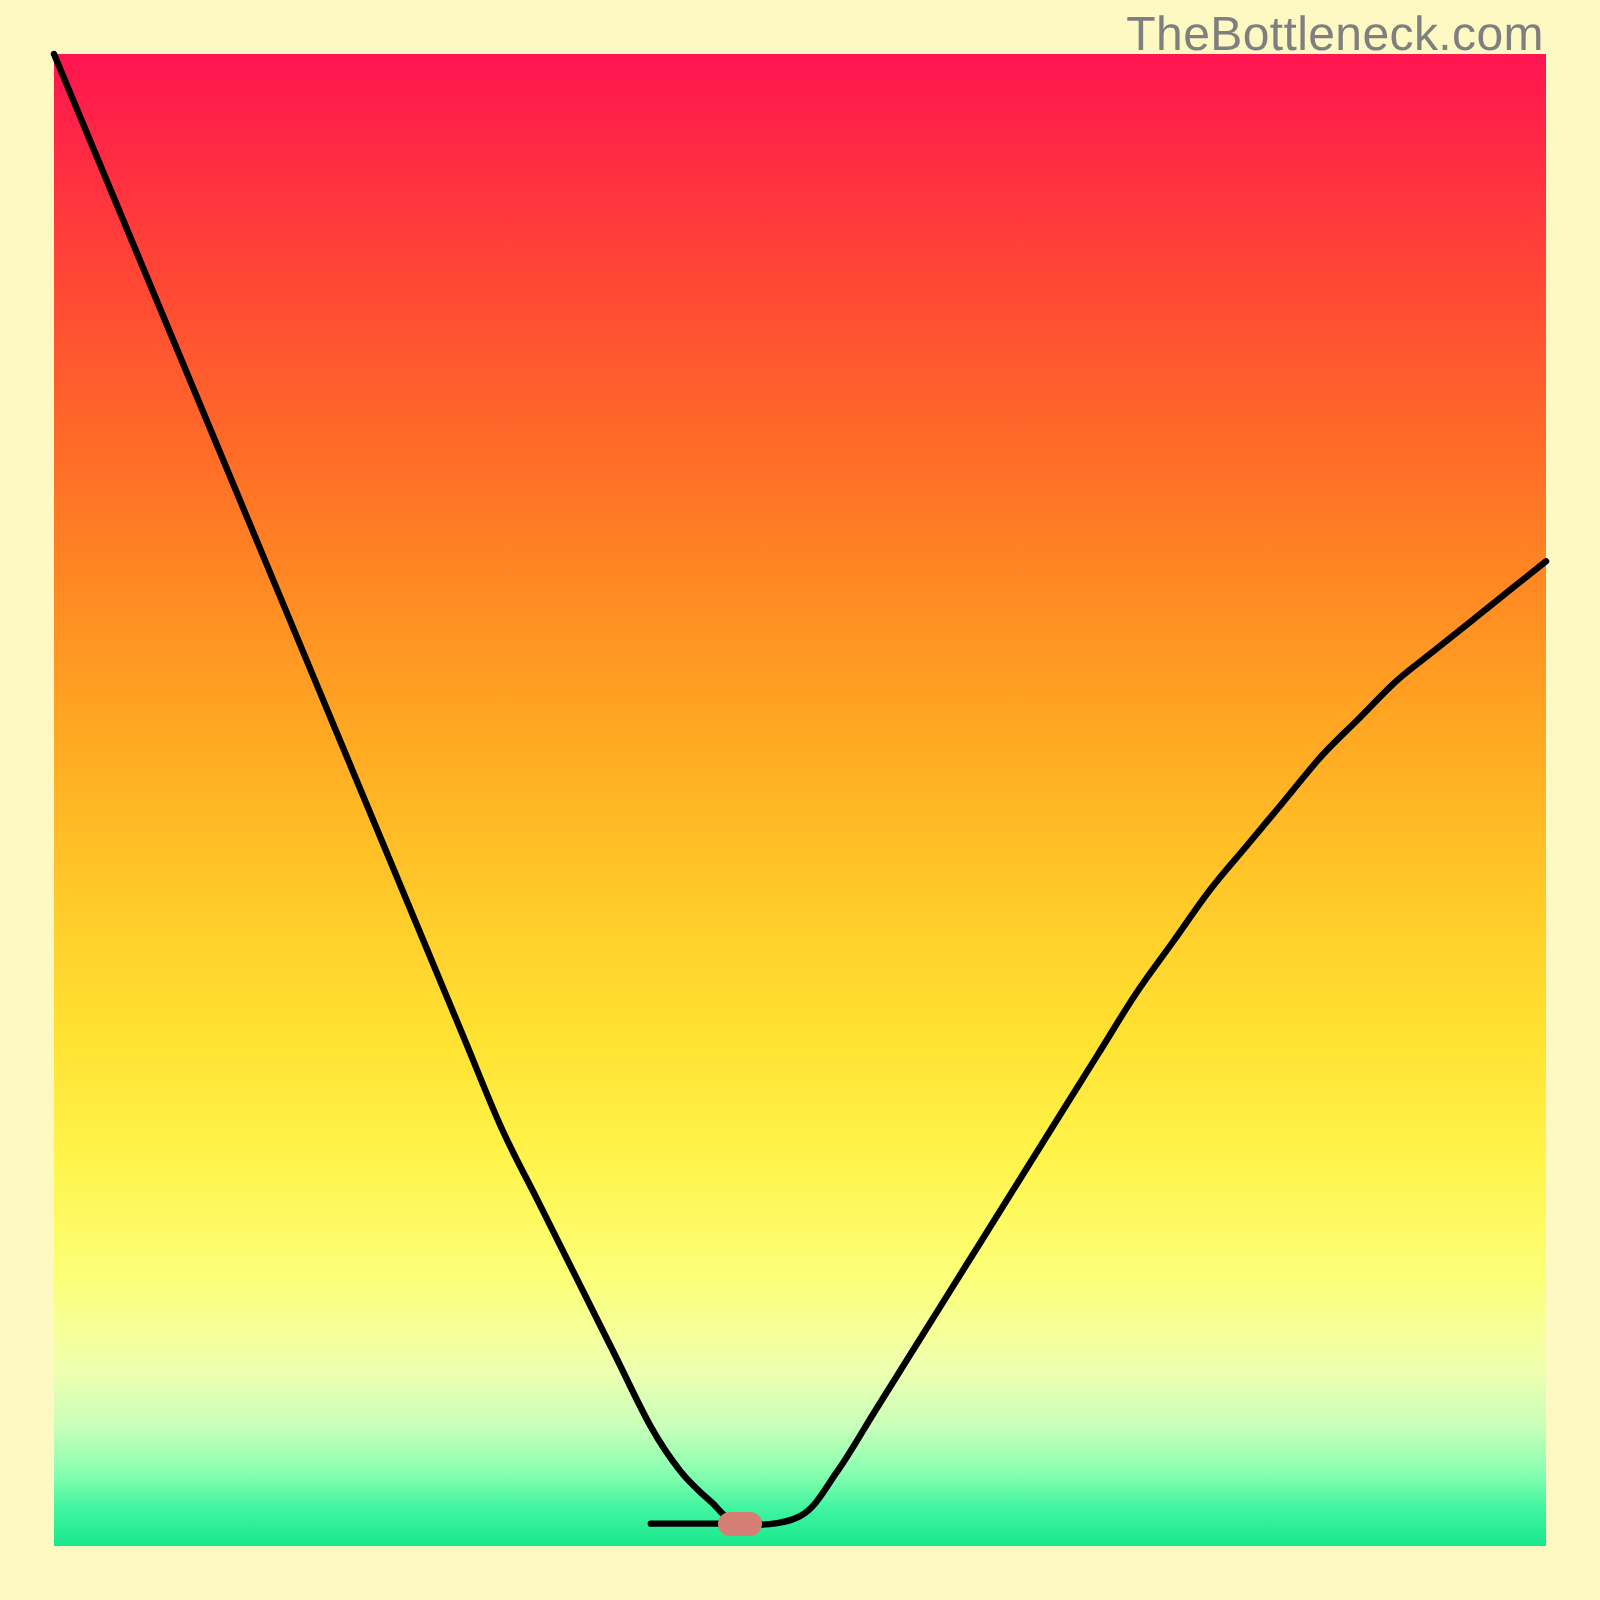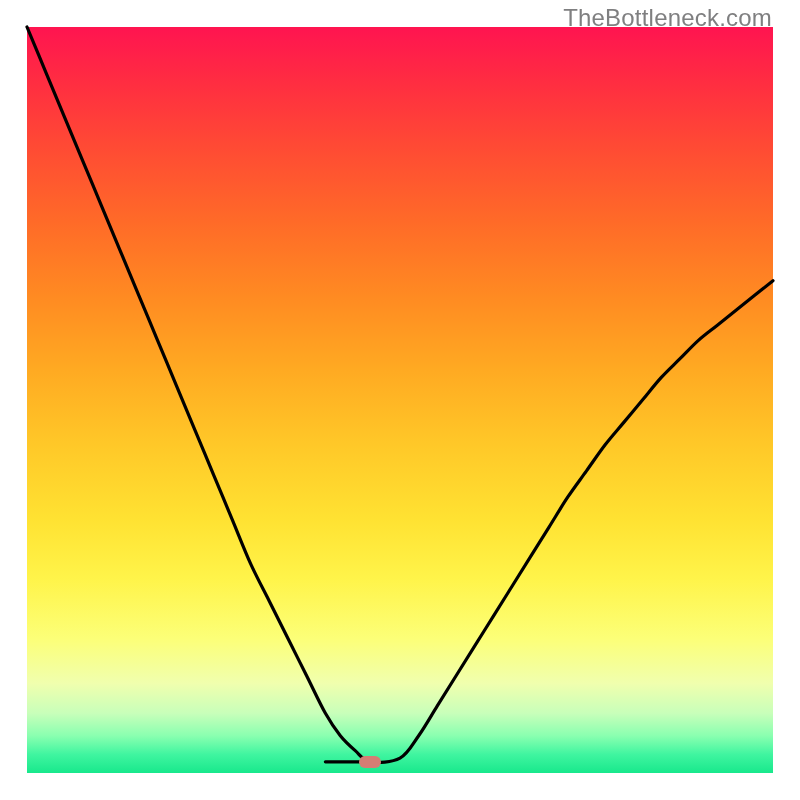--- a/index.html
+++ b/index.html
@@ -10,21 +10,21 @@
     background: #000;
     overflow: hidden;
     font-family: Arial, Helvetica, sans-serif;
   }
   .frame {
     position: absolute;
     left: 0;
     top: 0;
     width: 800px;
     height: 800px;
-    background: #ffffff;
+    background: #fef9c3;
   }
   .plot-area {
     position: absolute;
     left: 27px;
     top: 27px;
     width: 746px;
     height: 746px;
     
     background: linear-gradient(to bottom,
       #ff1450 0%,

